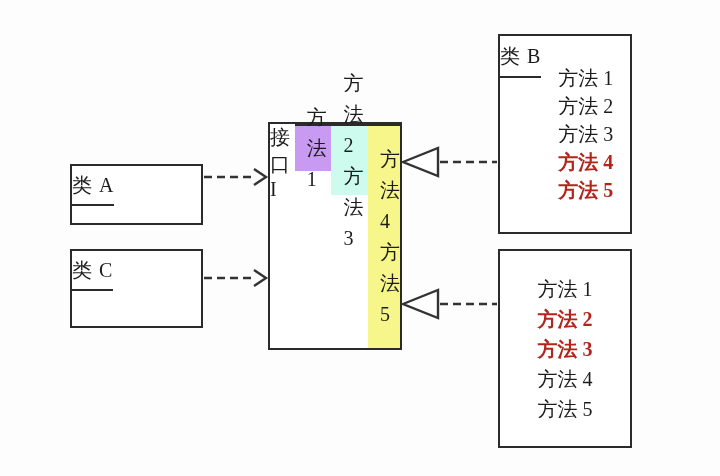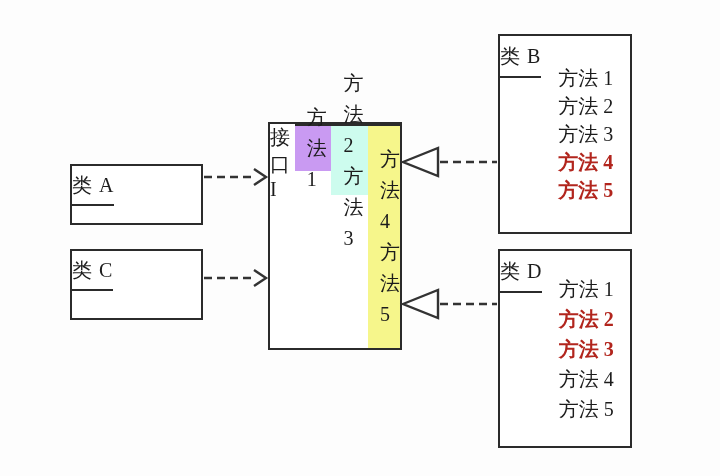--- a/index.html
+++ b/index.html
@@ -24,21 +24,21 @@
   .title {
     display: flex;
     align-items: center;
     justify-content: center;
     font-size: 20px;
     letter-spacing: 1px;
     background: #ffffff;
   }
   
   #class-a { left: 70px; top: 164px; width: 133px; height: 61px; justify-content: center; }
-  #class-c { left: 70px; top: 249px; width: 133px; height: 71px; }
+  #class-c { left: 70px; top: 249px; width: 133px; height: 79px; }
   .small-class .title { height: 40px; border-bottom: 2px solid #2b2b2b; }
   .empty-row { height: 13px; border-bottom: 2px solid #2b2b2b; }
   .empty-row:last-child { border-bottom: none; flex: 1; }
   
   #interface-i { left: 268px; top: 122px; width: 134px; height: 228px; }
   #interface-i .title { height: 36px; margin-top: 20px; }
   .seg {
     border-top: 2px solid #2b2b2b;
     display: flex;
     flex-direction: column;
@@ -110,21 +110,20 @@
     <div class="body">
       <div class="method">方法 1</div>
       <div class="method">方法 2</div>
       <div class="method">方法 3</div>
       <div class="method red">方法 4</div>
       <div class="method red">方法 5</div>
     </div>
   </div>
 
   <div id="class-d" class="box big-class">
-    <div class="title">类 D</div>
     <div class="body">
       <div class="method">方法 1</div>
       <div class="method red">方法 2</div>
       <div class="method red">方法 3</div>
       <div class="method">方法 4</div>
       <div class="method">方法 5</div>
     </div>
   </div>
 
   <svg id="arrows" viewBox="0 0 720 476" xmlns="http://www.w3.org/2000/svg">

